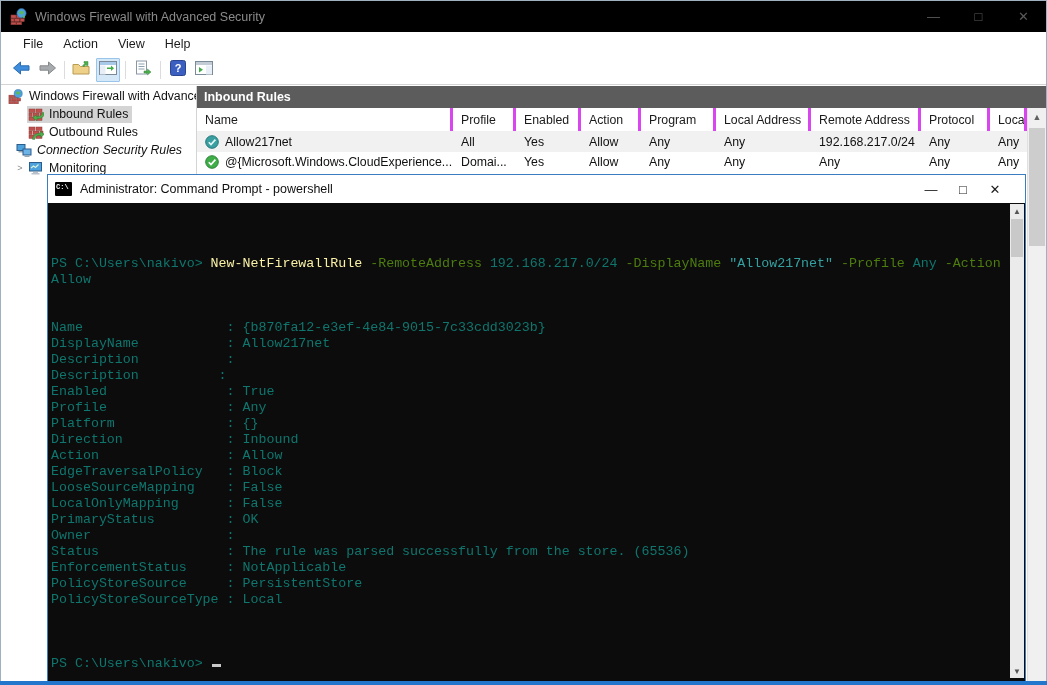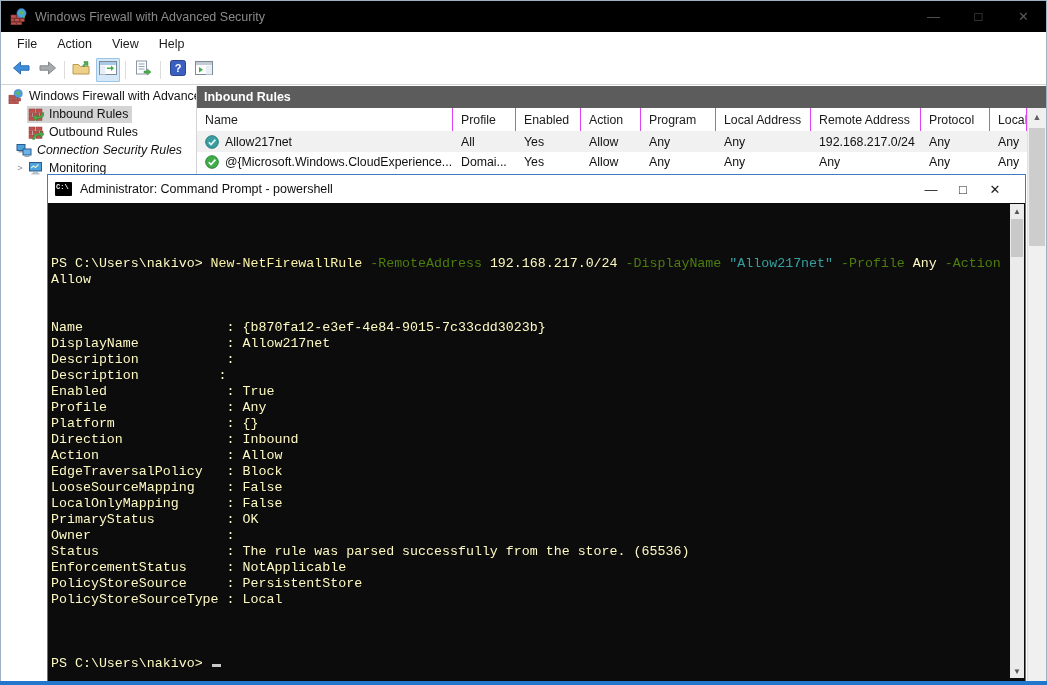--- a/index.html
+++ b/index.html
@@ -9,21 +9,21 @@
     font-family:"Liberation Sans", sans-serif; background:#fff;
   }
 
   
   .fw-window { position:absolute; inset:0; background:#fff; border:1px solid #9fb1c1; z-index:1; }
   .fw-titlebar { height:31px; display:flex; align-items:center; background:#000000; }
   .fw-appicon { margin-left:9px; width:18px; height:17px; flex:0 0 auto; }
   .fw-title { color:#8a8a8a; font-size:12.5px; margin-left:7px; }
   .fw-controls { margin-left:auto; display:flex; height:100%; }
   .fw-btn { width:45px; height:100%; display:flex; align-items:center; justify-content:center; color:#5a5a5a; font-size:13px; }
-  .menubar { height:24px; display:flex; align-items:center; padding-left:6px; font-size:12.5px; color:#1b1b1b; }
+  .menubar { height:24px; display:flex; align-items:center; padding-left:12px; font-size:12.5px; color:#1b1b1b; }
   .menu-item { padding:3px 10px; }
   .toolbar { height:29px; border-bottom:1px solid #d4d4d4; display:flex; align-items:center; padding-left:7px; }
   .tb-btn { width:24px; height:24px; display:flex; align-items:center; justify-content:center; margin:0 1px; }
   .tb-btn.active { background:#d5e8f8; border:1px solid #9ac5ea; border-radius:1px; }
   .tb-sep { width:1px; height:18px; background:#dcdcdc; margin:0 4px; }
 
   .fw-content { position:absolute; top:85px; left:0; right:0; bottom:0; display:flex; }
   .tree-panel { width:196px; flex:0 0 auto; border-right:1px solid #d4d4d4; background:#fff; padding-top:1px; overflow:hidden; }
   .tree-row { height:18px; display:flex; align-items:center; white-space:nowrap; font-size:12.3px; color:#111; }
   .tree-expander { width:14px; text-align:center; color:#8a8a8a; font-size:9px; flex:0 0 auto; }
@@ -32,21 +32,21 @@
   .tree-icon { width:16px; height:15px; flex:0 0 auto; }
 
   .main-panel { flex:1; position:relative; background:#fff; overflow:hidden; }
   .panel-header { height:22px; background:#5c5c5c; color:#ffffff; font-weight:bold; font-size:12.5px; display:flex; align-items:center; padding-left:7px; }
   .grid-header, .grid-row {
     display:grid;
     grid-template-columns:256px 63px 65px 60px 75px 95px 110px 69px 1fr;
     font-size:12.3px; align-items:center;
   }
   .grid-header { height:24px; color:#1a1a1a; margin-right:19px; border-bottom:1px solid #f0f0f0; }
-  .hdr-cell { height:100%; display:flex; align-items:center; padding-left:8px; border-right:1px solid #d946ef; overflow:hidden; white-space:nowrap; }
+  .hdr-cell { height:100%; display:flex; align-items:center; padding-left:8px; border-right:3px solid #d946ef; overflow:hidden; white-space:nowrap; }
   .grid-row { height:20px; color:#111; margin-right:7px; }
   .grid-row.shaded { background:#f1f1f1; }
   .cell { padding-left:8px; white-space:nowrap; overflow:hidden; }
   .name-cell { display:flex; align-items:center; gap:6px; }
   .rule-icon { width:14px; height:14px; flex:0 0 auto; }
 
   .list-scrollbar { position:absolute; top:22px; right:0; bottom:0; width:19px; background:#f0f0f0; border-left:1px solid #e0e0e0; }
   .list-sb-up { height:17px; display:flex; align-items:center; justify-content:center; color:#606060; font-size:9px; }
   .list-sb-thumb { position:absolute; top:20px; left:1px; right:1px; height:118px; background:#cdcdcd; }
 
@@ -58,21 +58,21 @@
     display:flex; align-items:flex-start; justify-content:flex-start; padding:1px 0 0 1px;
     font-family:"Liberation Mono", monospace; font-size:7px; font-weight:bold; flex:0 0 auto; }
   .cmd-title { font-size:12.5px; color:#111; margin-left:8px; }
   .cmd-controls { margin-left:auto; display:flex; align-items:center; margin-right:14px; }
   .cmd-btn { width:32px; height:26px; display:flex; align-items:center; justify-content:center; color:#1a1a1a; font-size:13px; }
 
   .terminal { position:absolute; top:28px; left:0; right:0; bottom:0; background:#0c0c0c; overflow:hidden;
     font-family:"Liberation Mono","DejaVu Sans Mono",monospace; font-size:13.3px; line-height:16px;
     color:#cccccc; padding:5px 18px 0 3px; }
   .term-line { white-space:pre; height:16px; }
-  .c-def   { color:#fef9c3;text-align:right; }
+  .c-def   { color:#0f766e;text-align:right; }
   .c-cmd   { color:#f9f1a5; }
   .c-param { color:#4d7c0f; }
   .c-str   { color:#35a0a0; }
   .cursor  { display:inline-block; width:9px; height:3px; background:#c9c9c9; margin-left:1px; }
 
   .term-scrollbar { position:absolute; top:29px; right:1px; bottom:6px; width:14px; background:#ebebeb; }
   .term-sb-up, .term-sb-down { position:absolute; left:0; right:0; height:14px; display:flex; align-items:center; justify-content:center; color:#555; font-size:8px; }
   .term-sb-up { top:0; }
   .term-sb-down { bottom:0; }
   .term-sb-thumb { position:absolute; top:15px; left:1px; right:1px; height:38px; background:#c9c9c9; }

